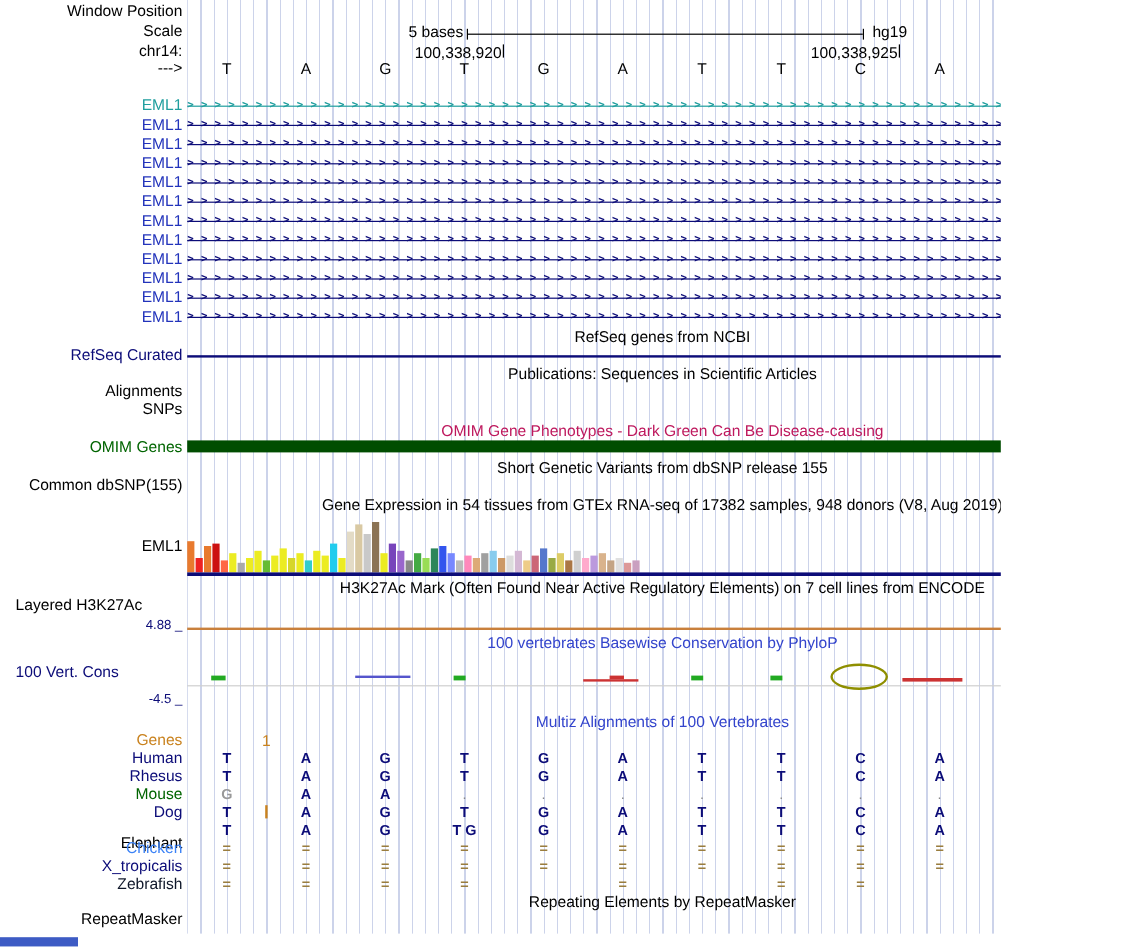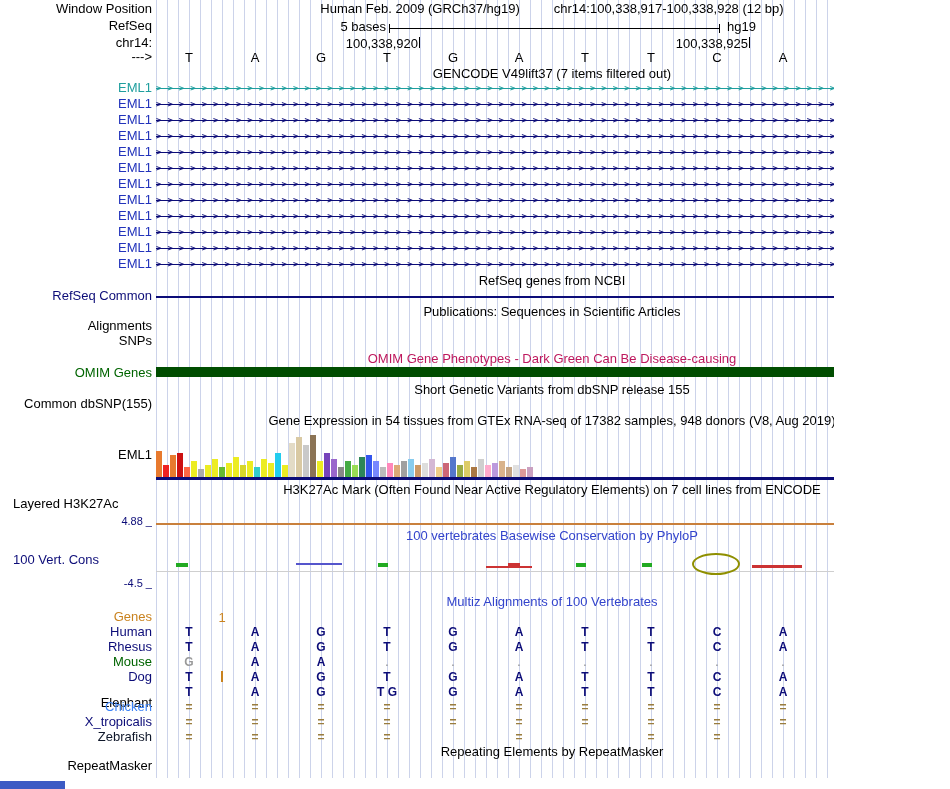--- a/index.html
+++ b/index.html
@@ -38,42 +38,37 @@
   .bottom-bar{position:absolute;left:0;top:781px;width:65px;height:8px;}
 </style>
 </head>
 <body>
 
 <div id="app">
 
   <div class="grid-bg"></div>
 
   <div class="lbl" style="top:2px">Window Position</div>
-  <div class="title row-flex" style="top:2px">
-    <span>Human Feb. 2009 (GRCh37/hg19)</span>
-    <span>chr14:100,338,917-100,338,928 (12 bp)</span>
-  </div>
-
-  <div class="lbl" style="top:19px">RefSeq</div>
+
+  <div class="lbl" style="top:19px">Scale</div>
   <div class="scale-text">5 bases</div>
   <div class="scale-bar"></div>
   <div class="hg19">hg19</div>
 
   <div class="lbl" style="top:36px">chr14:</div>
   <div class="coord" style="left:270px">100,338,920</div>
   <div class="tick" style="left:419px"></div>
   <div class="coord" style="left:600px">100,338,925</div>
   <div class="tick" style="left:749px"></div>
 
   <div class="lbl" style="top:50px">---&gt;</div>
 
-  <div class="title" style="top:67px">GENCODE V49lift37 (7 items filtered out)</div>
 
   <div class="title" style="top:274px">RefSeq genes from NCBI</div>
-  <div class="lbl" style="top: 289px; color: rgb(12, 12, 120);">RefSeq Common</div>
+  <div class="lbl" style="top: 289px; color: rgb(12, 12, 120);">RefSeq Curated</div>
   <div class="hline" style="top: 296px; height: 2px; background: rgb(12, 12, 120);"></div>
 
   <div class="title" style="top:305px">Publications: Sequences in Scientific Articles</div>
   <div class="lbl" style="top:319px">Alignments</div>
   <div class="lbl" style="top:334px">SNPs</div>
 
   <div class="title" style="top: 352px; color: #be185d;">OMIM Gene Phenotypes - Dark Green Can Be Disease-causing</div>
   <div class="lbl" style="top: 366px; color: rgb(0, 100, 0);">OMIM Genes</div>
   <div class="hline" style="top: 367px; height: 10px; background: rgb(0, 77, 0);"></div>
 

